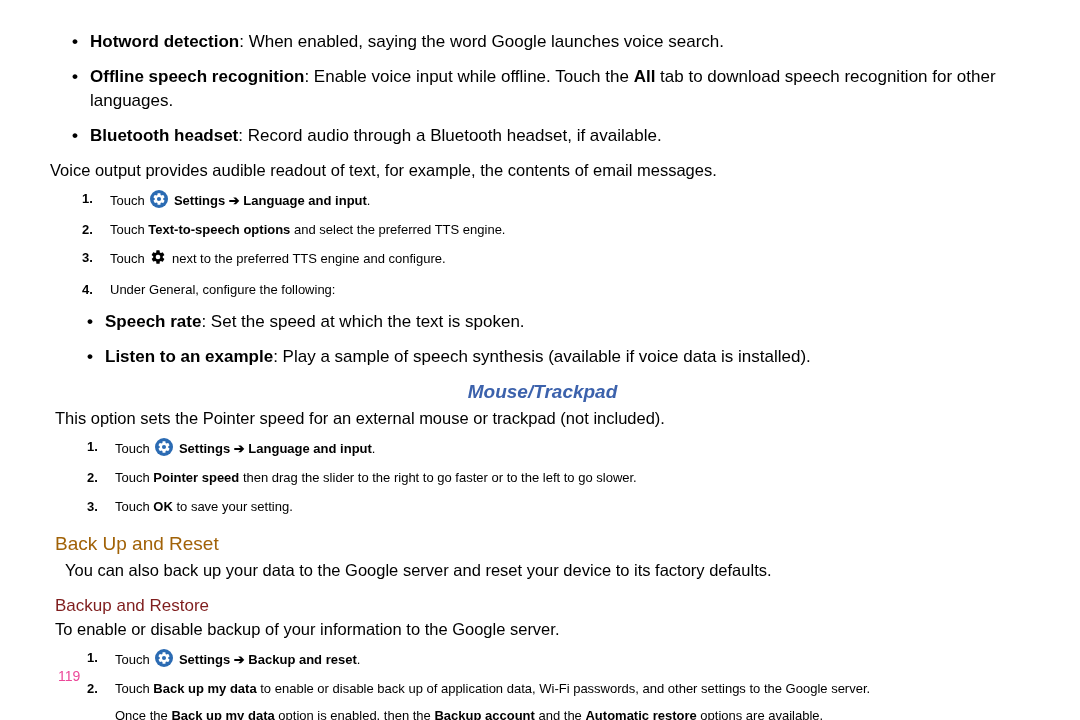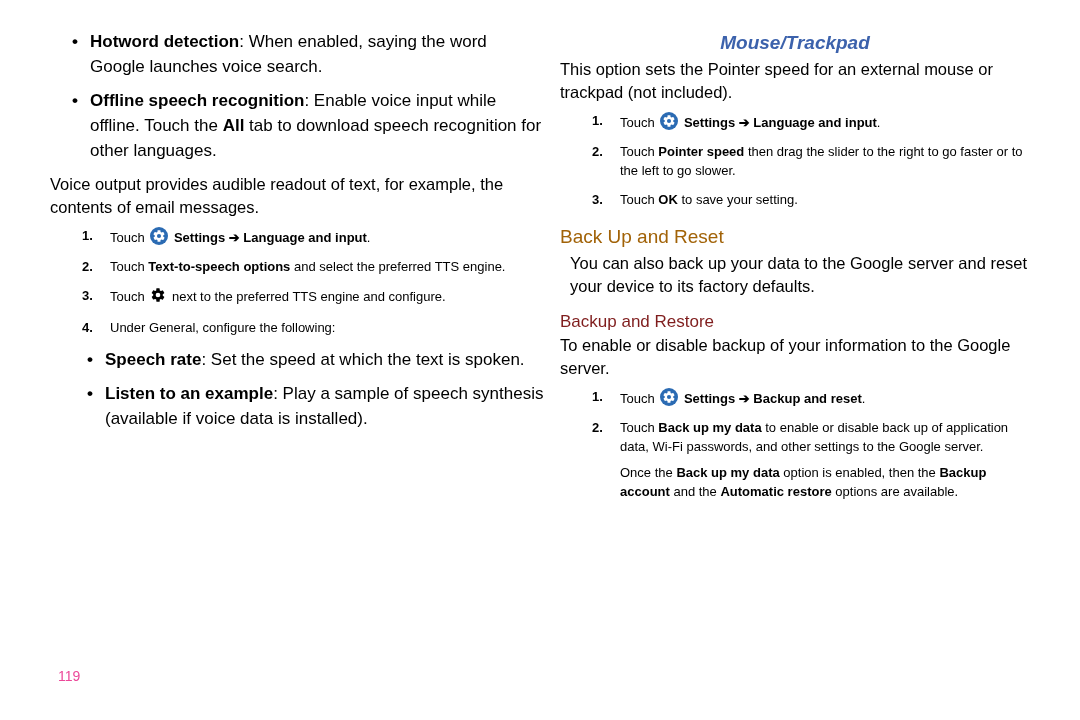--- a/index.html
+++ b/index.html
@@ -8,22 +8,22 @@
     width: 1080px;
     height: 720px;
     background: #fff;
     font-family: Arial, Helvetica, sans-serif;
     font-size: 17px;
     color: #000;
   }
   .page {
     position: relative;
     display: flex;
-    flex-direction: row;
-    padding: 30px 20px 10px 50px;
+    flex-direction: column;
+    padding: 30px 20px 16px 50px;
     box-sizing: border-box;
     width: 100%;
     height: 100%;
   }
   .col {
     flex: 1 1 50%;
     padding-right: 10px;
     box-sizing: border-box;
   }
   .col.right { padding-left: 5px; padding-right: 30px; }
@@ -118,20 +118,23 @@
 
   <div class="col left">
 
     <ul class="bullets">
       <li>
         <span class="b">Hotword detection</span><span>: When enabled, saying the word Google launches voice search.</span>
       </li>
       <li>
         <span class="b">Offline speech recognition</span><span>: Enable voice input while offline. Touch the </span><span class="b">All</span><span> tab to download speech recognition for other languages.</span>
       </li>
+      <li>
+        <span class="b">Bluetooth headset</span><span>: Record audio through a Bluetooth headset, if available.</span>
+      </li>
     </ul>
 
     <p class="body">Voice output provides audible readout of text, for example, the contents of email messages.</p>
 
     <ol class="steps">
       <li>
         <span>Touch </span>
         <span class="settings-icon-wrap">
           <svg width="14" height="14" viewBox="0 0 24 24">
               <path fill="#fff" d="M19.14,12.94a7,7,0,0,0,.05-.94,7,7,0,0,0-.05-.94l2.11-1.65a.5.5,0,0,0,.12-.64l-2-3.46a.5.5,0,0,0-.61-.22l-2.49,1a7,7,0,0,0-1.63-.94L14.5,2.5A.5.5,0,0,0,14,2H10a.5.5,0,0,0-.49.42L9.36,5.07a7,7,0,0,0-1.63.94l-2.49-1a.5.5,0,0,0-.61.22l-2,3.46a.5.5,0,0,0,.12.64L4.86,11a7,7,0,0,0,0,1.88L2.75,14.5a.5.5,0,0,0-.12.64l2,3.46a.5.5,0,0,0,.61.22l2.49-1a7,7,0,0,0,1.63.94l.15,2.65A.5.5,0,0,0,10,22h4a.5.5,0,0,0,.49-.42l.15-2.65a7,7,0,0,0,1.63-.94l2.49,1a.5.5,0,0,0,.61-.22l2-3.46a.5.5,0,0,0-.12-.64ZM12,15.5A3.5,3.5,0,1,1,15.5,12,3.5,3.5,0,0,1,12,15.5Z"></path>

